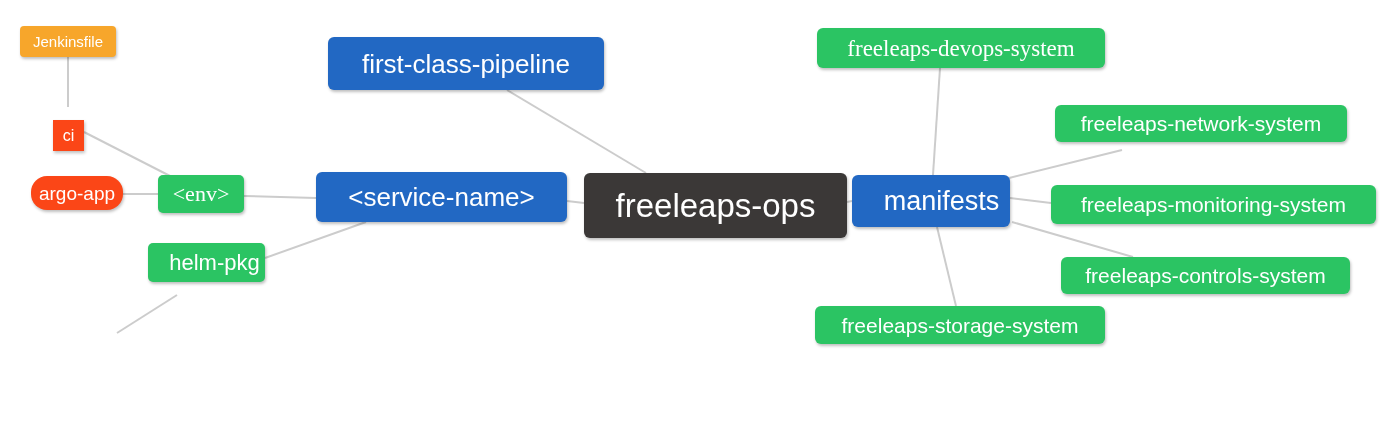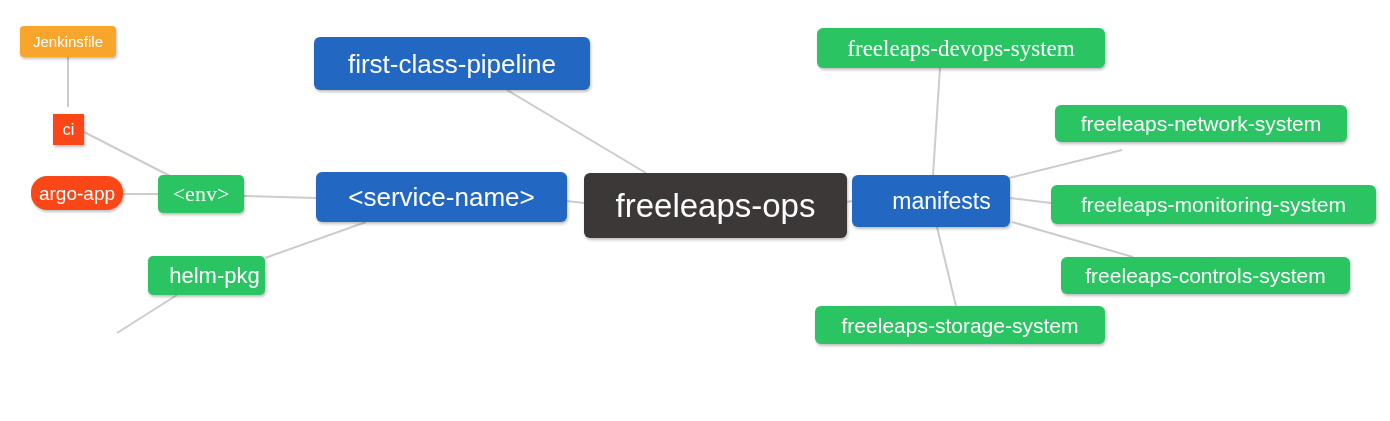--- a/index.html
+++ b/index.html
@@ -40,29 +40,29 @@
     box-sizing: border-box;
     line-height: 1;
   }
   .c-blue   { background: var(--blue,   #2268c3); }
   .c-green  { background: var(--green,  #2bc463); }
   .c-red    { background: var(--red,    #fb4617); }
   .c-orange { background: var(--orange, #f7a62b); }
   .c-dark   { background: var(--dark,   #3b3837); }
 
   #n-jenkinsfile          { left:  20px; top:  26px; width:  96px; height: 31px; font-size: 15px; border-radius: 4px; }
-  #n-ci                   { left:  53px; top: 114px; width:  31px; height: 31px; font-size: 16px; border-radius: 0; }
+  #n-ci                   { left:  53px; top: 120px; width:  31px; height: 31px; font-size: 16px; border-radius: 0; }
   #n-argo-app             { left:  31px; top: 176px; width:  92px; height: 34px; font-size: 19px; border-radius: 16px; }
   #n-env                  { left: 158px; top: 175px; width:  86px; height: 38px; font-size: 22px; border-radius: 5px; font-family: Liberation Serif, serif; }
-  #n-helm-pkg             { left: 148px; top: 256px; width: 117px; height: 39px; font-size: 22px; border-radius: 5px; padding-left: 16px; }
+  #n-helm-pkg             { left: 148px; top: 243px; width: 117px; height: 39px; font-size: 22px; border-radius: 5px; padding-left: 16px; }
   #n-values-env-yaml      { left:   8px; top: 333px; width: 169px; height: 33px; font-size: 17px; border-radius: 4px; }
-  #n-first-class-pipeline { left: 314px; top:  37px; width: 276px; height: 53px; font-size: 26px; }
+  #n-first-class-pipeline { left: 328px; top:  37px; width: 276px; height: 53px; font-size: 26px; }
   #n-service-name         { left: 316px; top: 172px; width: 251px; height: 50px; font-size: 26px; }
   #n-freeleaps-ops        { left: 584px; top: 173px; width: 263px; height: 65px; font-size: 33px; text-align: right; }
-  #n-manifests            { left: 852px; top: 175px; width: 158px; height: 52px; font-size: 23px; padding-left: 21px; }
+  #n-manifests            { left: 852px; top: 175px; width: 158px; height: 52px; font-size: 27px; padding-left: 21px; }
   #n-devops-system        { left: 817px; top:  28px; width: 288px; height: 40px; font-size: 23px; font-family: Liberation Serif, serif; }
   #n-network-system       { left:1055px; top: 105px; width: 292px; height: 37px; font-size: 21px; }
   #n-monitoring-system    { left:1051px; top: 185px; width: 325px; height: 39px; font-size: 21px; }
   #n-controls-system      { left:1061px; top: 257px; width: 289px; height: 37px; font-size: 21px; }
   #n-storage-system       { left: 815px; top: 306px; width: 290px; height: 38px; font-size: 21px; }
 </style>
 </head>
 <body>
 
 <div class="canvas">

